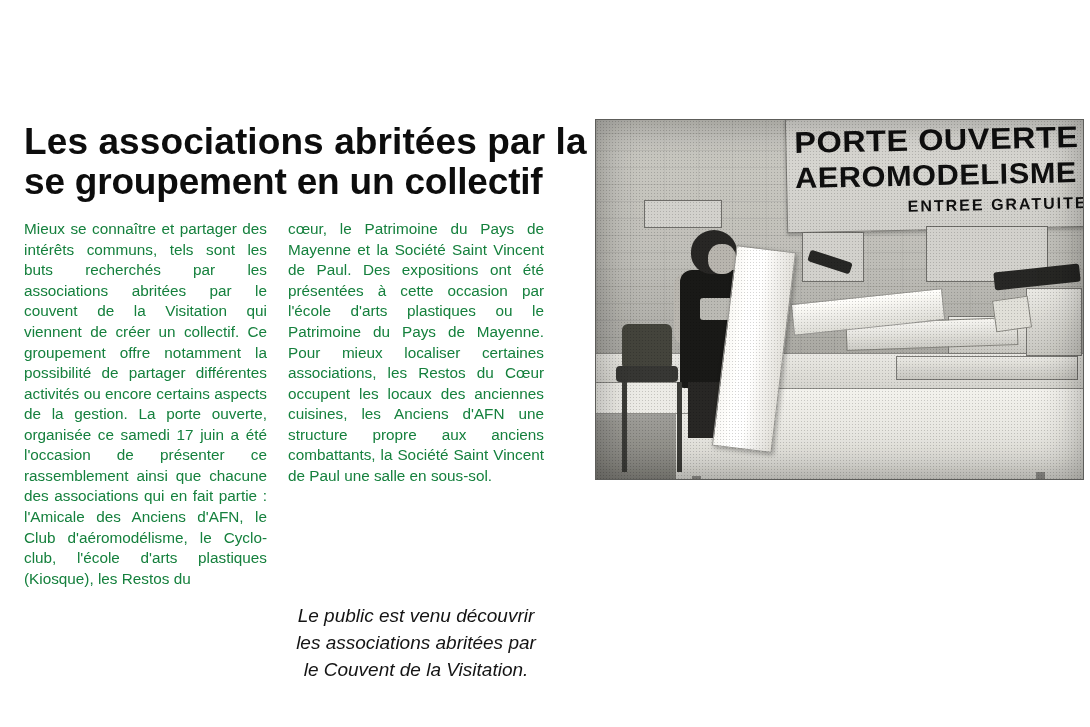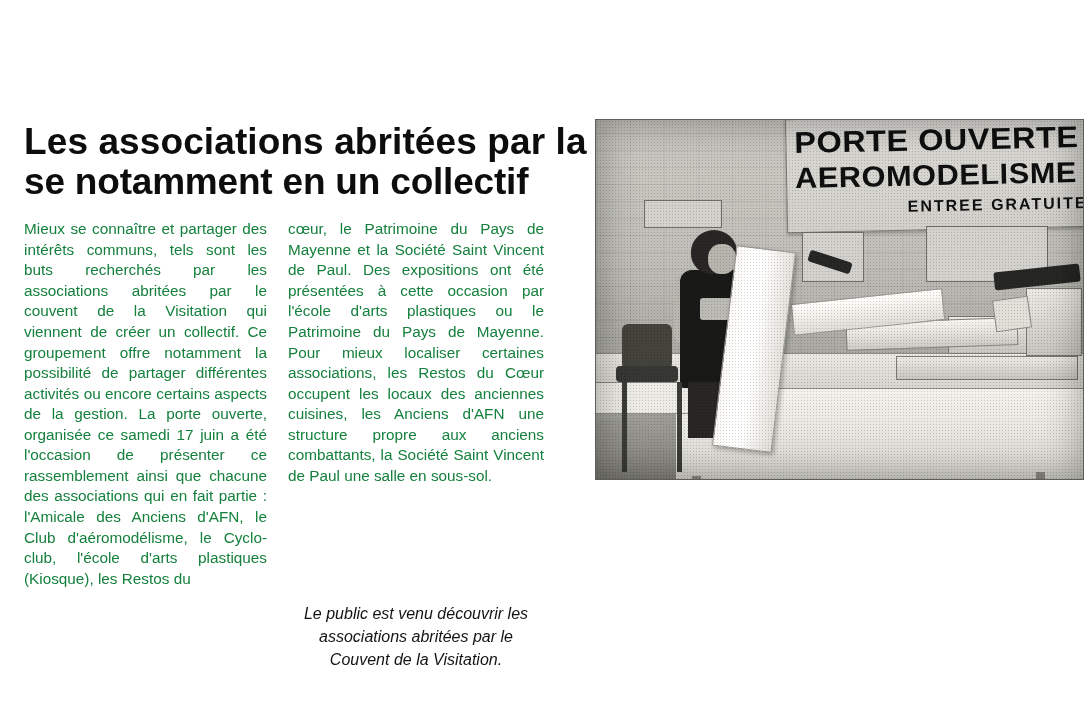--- a/index.html
+++ b/index.html
@@ -62,21 +62,21 @@
     margin: 0;
   }
   .col-1 { left: 0px; width: 243px; }
   .col-2 { left: 264px; width: 256px; }
   .caption {
     position: absolute;
     left: 264px;
     top: 384px;
     width: 256px;
     font-style: italic;
-    font-size: 16px;
+    font-size: 19px;
     line-height: 1.42;
     text-align: center;
     color: #141414;
   }
   .photo {
     position: absolute;
     left: 555px;
     top: 103px;
     width: 487px;
     height: 359px;
@@ -356,21 +356,21 @@
 </style>
 </head>
 <body>
 
 <div id="page">
 
   <div class="article">
 
     <h1 class="headline">
       <span class="line line1">Les associations abritées par la Visitation</span>
-      <span class="line line2">se notamment en un collectif</span>
+      <span class="line line2">se groupement en un collectif</span>
     </h1>
 
     <div class="body-wrap" style="height:470px;">
       <div class="col col-1">
         <p>Mieux se connaître et partager des intérêts communs, tels sont les buts recherchés par les associations abritées par le couvent de la Visitation qui viennent de créer un collectif. Ce groupement offre notamment la possibilité de partager différentes activités ou encore certains aspects de la gestion. La porte ouverte, organisée ce samedi 17 juin a été l'occasion de présenter ce rassemblement ainsi que chacune des associations qui en fait partie : l'Amicale des Anciens d'AFN, le Club d'aéromodélisme, le Cyclo-club, l'école d'arts plastiques (Kiosque), les Restos du</p>
       </div>
       <div class="col col-2">
         <p>cœur, le Patrimoine du Pays de Mayenne et la Société Saint Vincent de Paul. Des expositions ont été présentées à cette occasion par l'école d'arts plastiques ou le Patrimoine du Pays de Mayenne. Pour mieux localiser certaines associations, les Restos du Cœur occupent les locaux des anciennes cuisines, les Anciens d'AFN une structure propre aux anciens combattants, la Société Saint Vincent de Paul une salle en sous-sol.</p>
       </div>
       <div class="caption">Le public est venu découvrir les associations abritées par le Couvent de la Visitation.</div>

